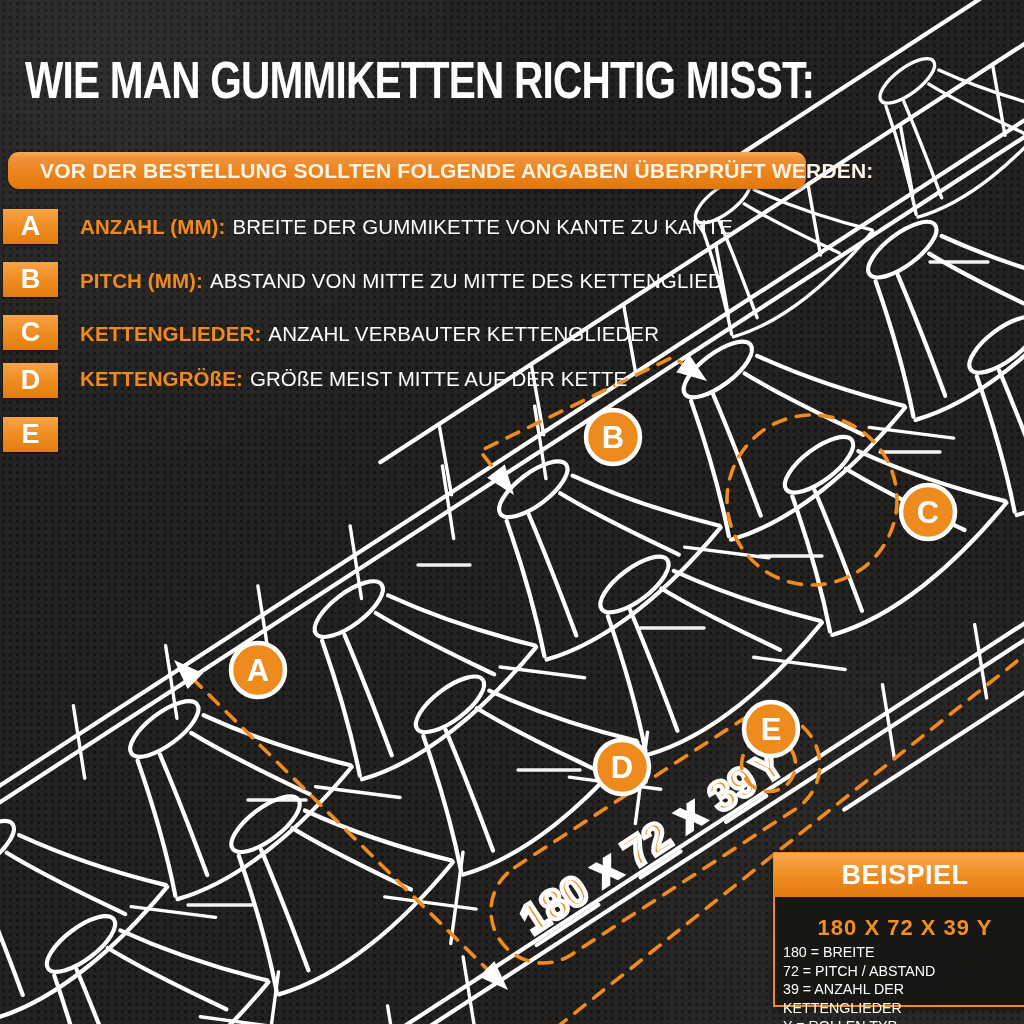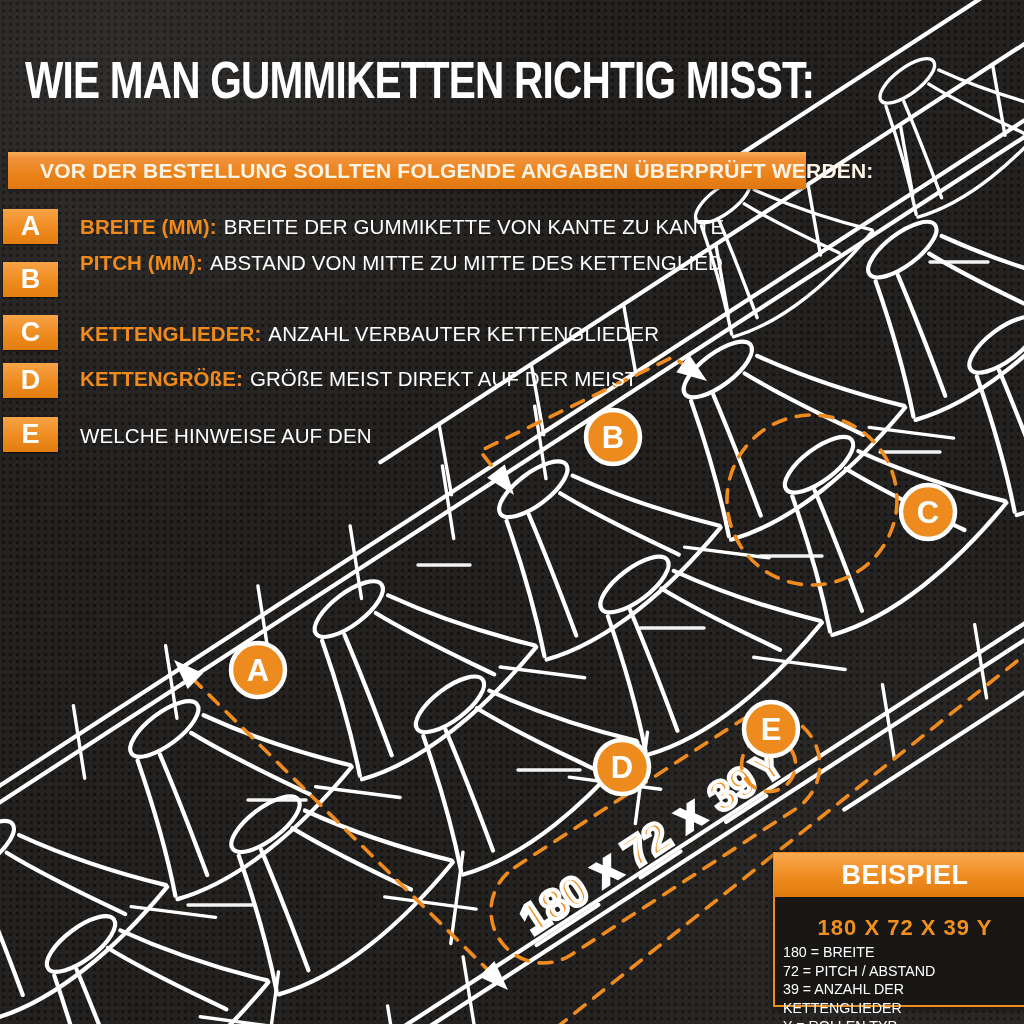--- a/index.html
+++ b/index.html
@@ -18,20 +18,21 @@
   
   .title{
     left:25px;top:50px;width:1000px;color:#fff;font-weight:bold;font-size:52px;
     letter-spacing:-1px;transform:scaleX(.78);transform-origin:left top;white-space:nowrap;
     z-index:4;
   }
   .banner{
     left:8px;top:152px;width:798px;height:37px;z-index:4;
     background:linear-gradient(180deg,#f8ab58 0%,#f0913a 18%,#ea8319 60%,#e0780f 100%);
     box-shadow:0 1px 3px rgba(0,0,0,.5);
+    border-radius:11px;
   }
   .banner-text{
     position:absolute;left:32px;top:0;line-height:37px;color:#fdf4e8;
     font-size:21px;font-weight:bold;letter-spacing:.2px;white-space:nowrap;
   }
   
   .badge{
     position:absolute;left:3px;width:55px;height:35px;z-index:4;
     background:linear-gradient(180deg,#f7a347 0%,#ee8b1f 55%,#e37d10 100%);
     color:#fff;font-size:27px;font-weight:bold;text-align:center;line-height:35px;
@@ -230,41 +231,40 @@
   </g>
 </svg>
 
 <div class="abs title">WIE MAN GUMMIKETTEN RICHTIG MISST:</div>
 <div class="abs banner">
   <div class="banner-text">VOR DER BESTELLUNG SOLLTEN FOLGENDE ANGABEN ÜBERPRÜFT WERDEN:</div>
 </div>
 
 <div class="badge" style="top:209px">A</div>
 <div class="rowtext r-a" style="top:216px">
-  <span class="ln"><span class="lbl">BREITE (MM):</span><span>BREITE DER GUMMIKETTE VON KANTE ZU KANTE</span></span>
+  <span class="ln"><span class="lbl">ANZAHL (MM):</span><span>BREITE DER GUMMIKETTE VON KANTE ZU KANTE</span></span>
 </div>
 
 <div class="badge" style="top:262px">B</div>
-<div class="rowtext r-a" style="top:252px">
+<div class="rowtext r-a" style="top:270px">
   <span class="ln"><span class="lbl">PITCH (MM):</span><span>ABSTAND VON MITTE ZU MITTE DES KETTENGLIED</span></span>
 </div>
 
 <div class="badge" style="top:315px">C</div>
 <div class="rowtext r-a" style="top:323px">
   <span class="ln"><span class="lbl">KETTENGLIEDER:</span><span>ANZAHL VERBAUTER KETTENGLIEDER</span></span>
 </div>
 
 <div class="badge" style="top:363px">D</div>
 <div class="rowtext r-d" style="top:366px">
-  <span class="ln"><span class="lbl">KETTENGRÖßE:</span><span>GRÖßE MEIST DIREKT AUF DER MEIST</span></span>
+  <span class="ln"><span class="lbl">KETTENGRÖßE:</span><span>GRÖßE MEIST MITTE AUF DER KETTE</span></span>
 </div>
 
 <div class="badge" style="top:417px">E</div>
 <div class="rowtext r-e" style="top:423px">
-  <span class="ln">WELCHE HINWEISE AUF DEN</span>
 </div>
 
 <div class="abs beispiel">
   <div class="bsp-head">BEISPIEL</div>
   <div class="bsp-size">180 X 72 X 39 Y</div>
   <div class="bsp-lines">
     <div>180 = BREITE</div>
     <div>72 = PITCH / ABSTAND</div>
     <div>39 = ANZAHL DER KETTENGLIEDER</div>
     <div>Y = ROLLEN TYP (ASYMMETRISCHE GUMMIKETTE)</div>

